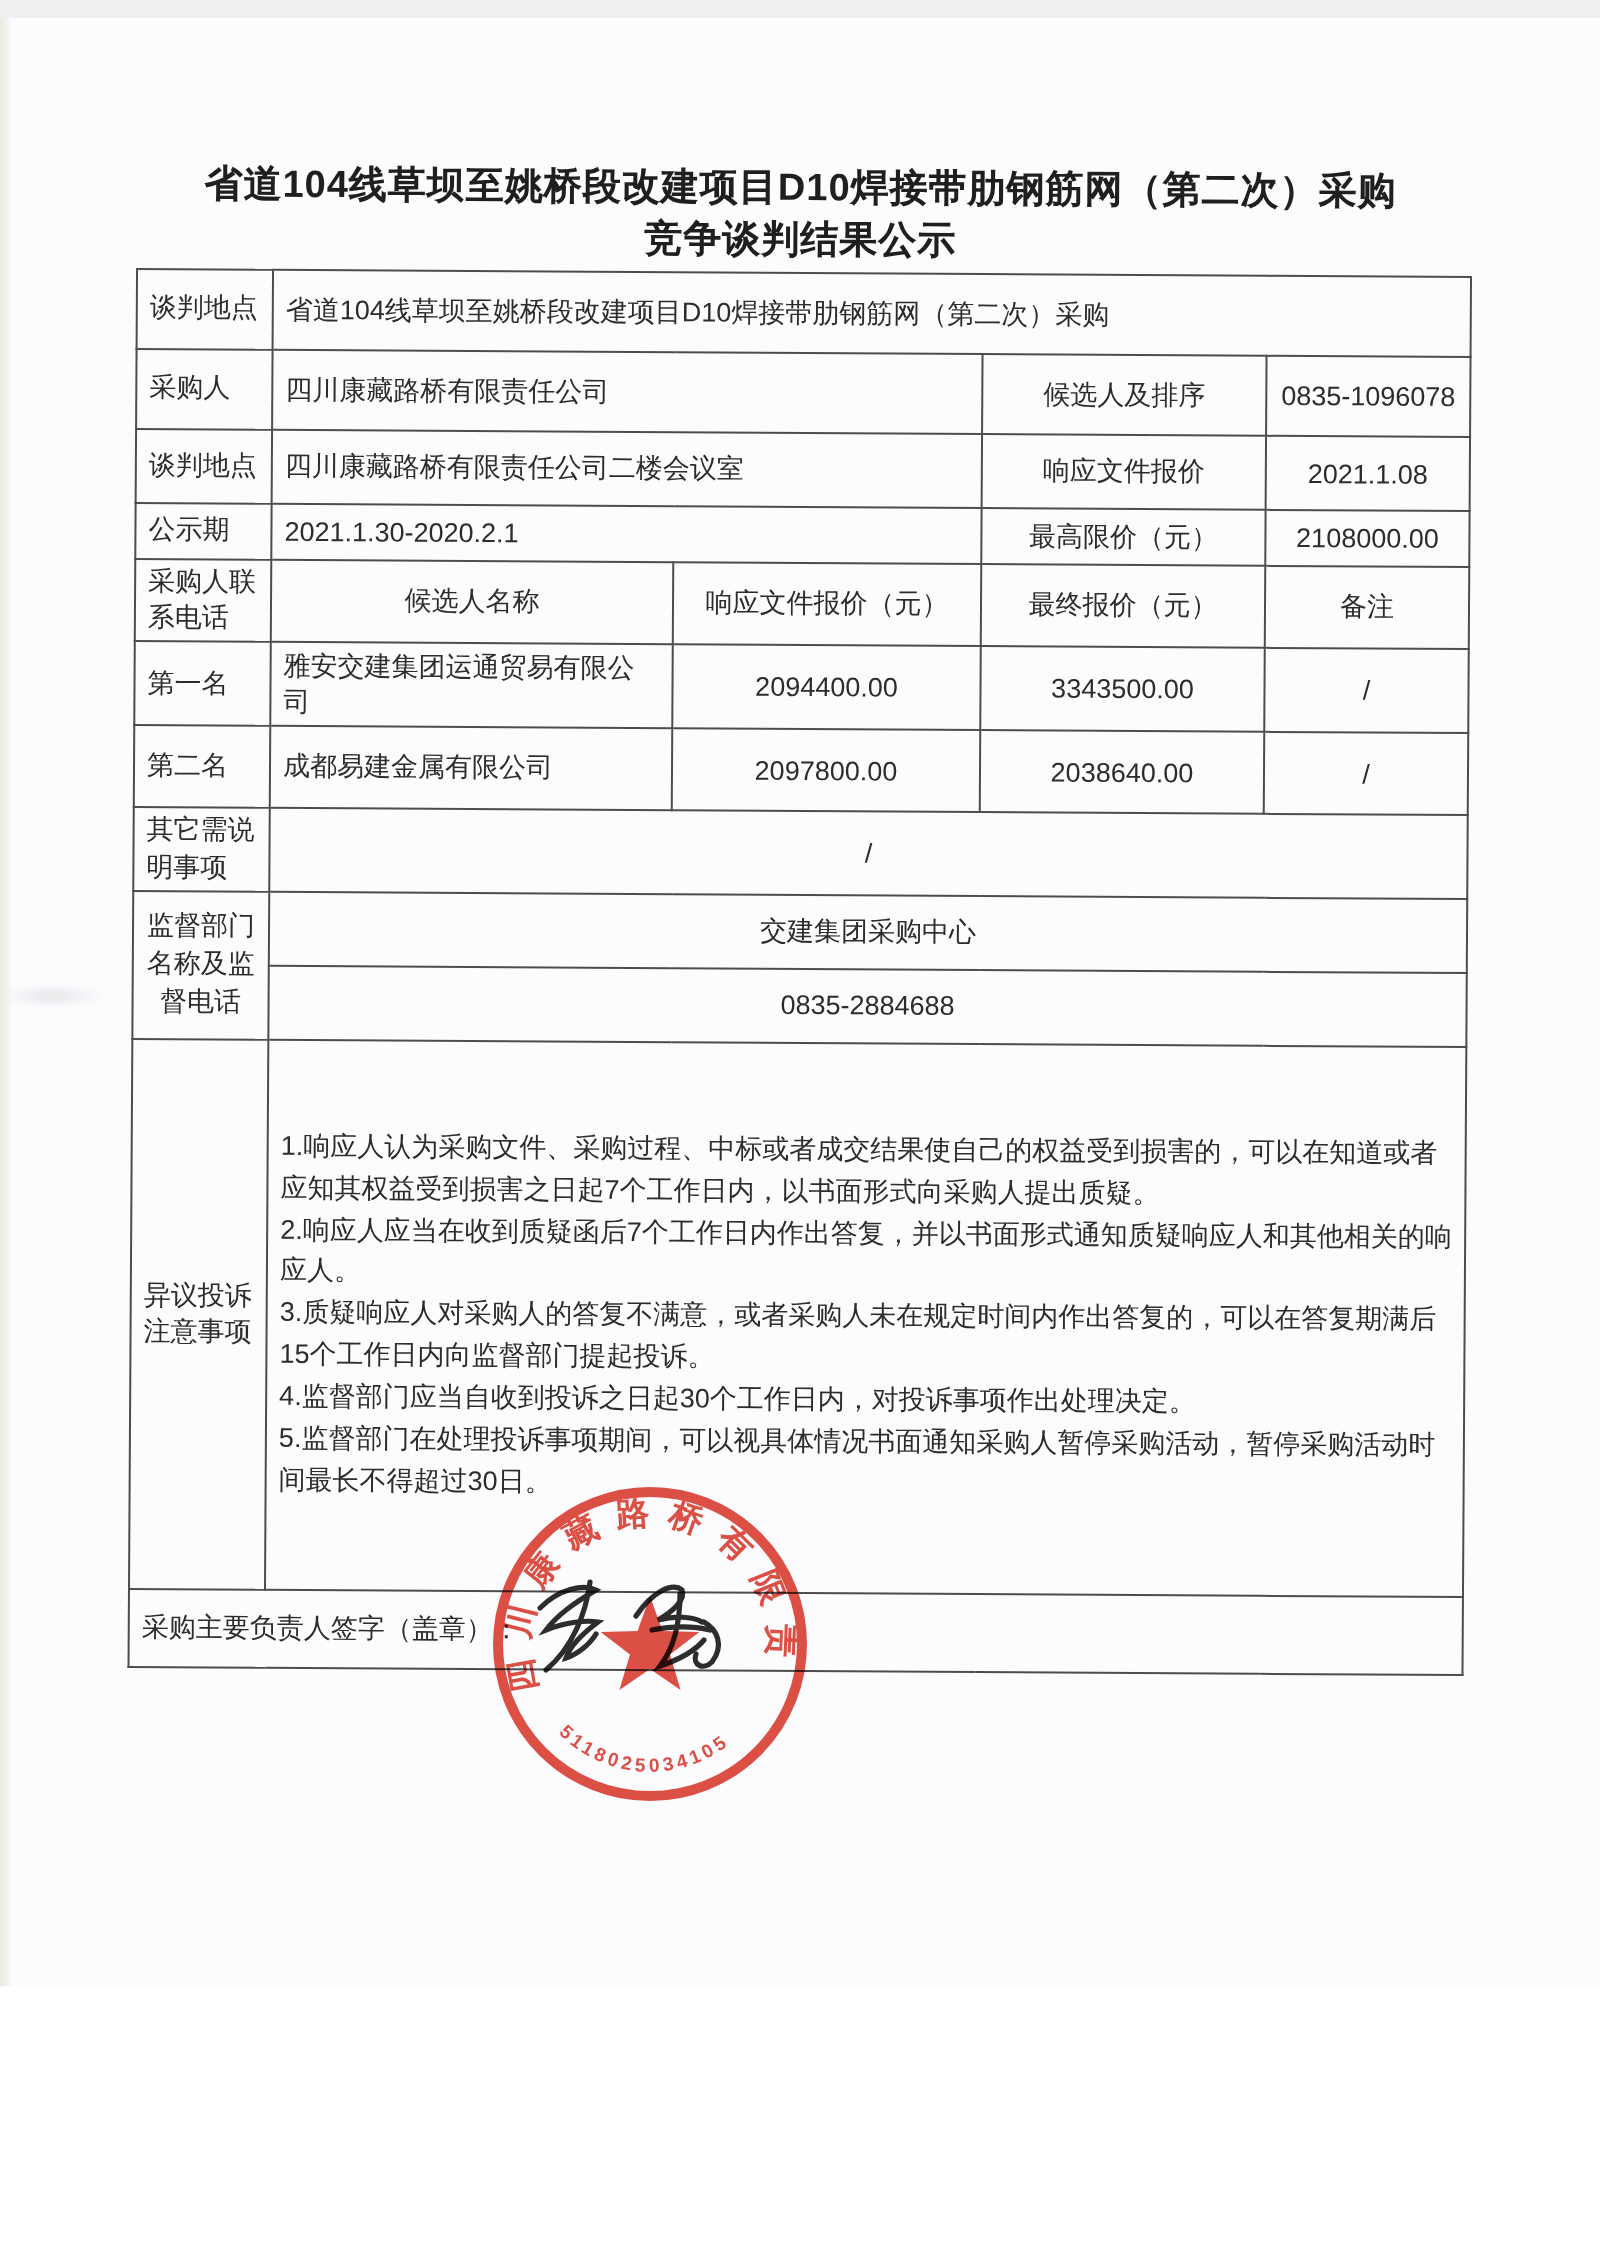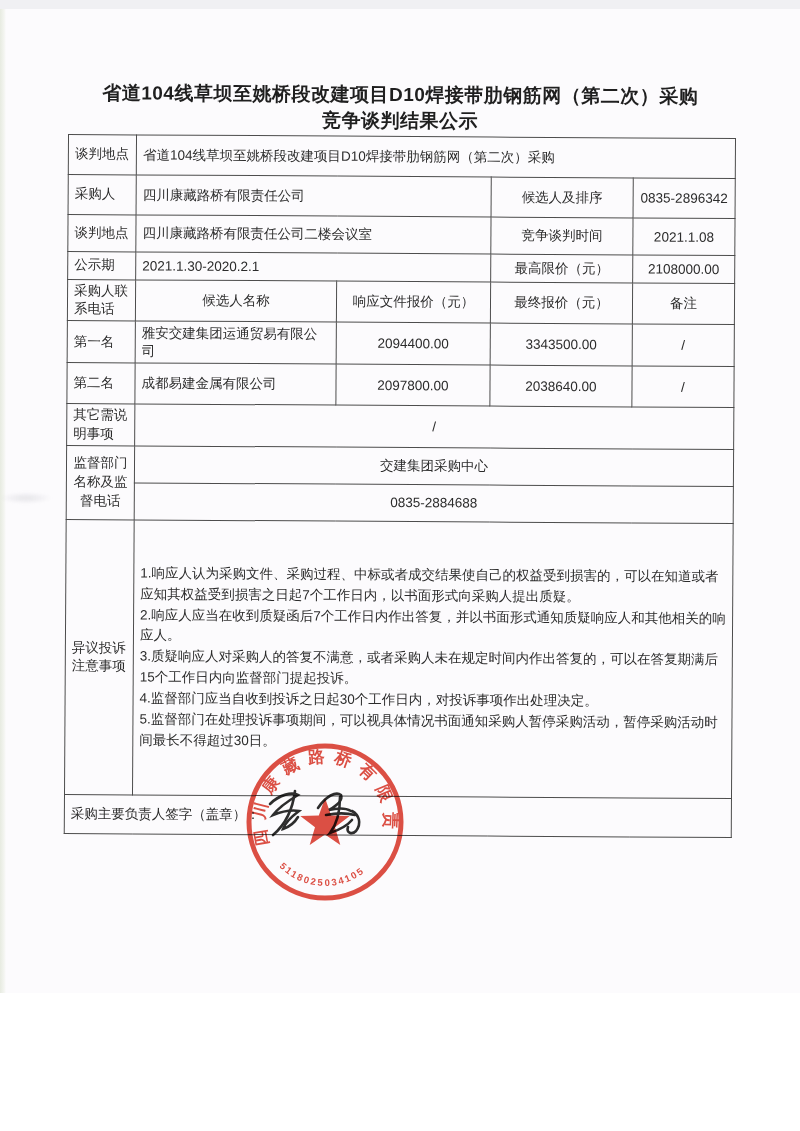--- a/index.html
+++ b/index.html
@@ -66,27 +66,27 @@
       <tbody>
           <tr class="h40">
         <td class="lab">谈判地点</td>
         <td class="l" colspan="4">省道104线草坝至姚桥段改建项目D10焊接带肋钢筋网（第二次）采购</td>
       </tr>
 
       <tr class="h40">
         <td class="lab">采购人</td>
         <td class="l" colspan="2">四川康藏路桥有限责任公司</td>
         <td class="c">候选人及排序</td>
-        <td class="c">0835-2896342</td>
+        <td class="c">0835-1096078</td>
       </tr>
 
       <tr class="h37">
         <td class="lab">谈判地点</td>
         <td class="l" colspan="2">四川康藏路桥有限责任公司二楼会议室</td>
-        <td class="c">竞争谈判时间</td>
+        <td class="c">响应文件报价</td>
         <td class="c">2021.1.08</td>
       </tr>
 
       <tr class="h28">
         <td class="lab">公示期</td>
         <td class="l" colspan="2">2021.1.30-2020.2.1</td>
         <td class="c">最高限价（元）</td>
         <td class="c">2108000.00</td>
       </tr>
 

